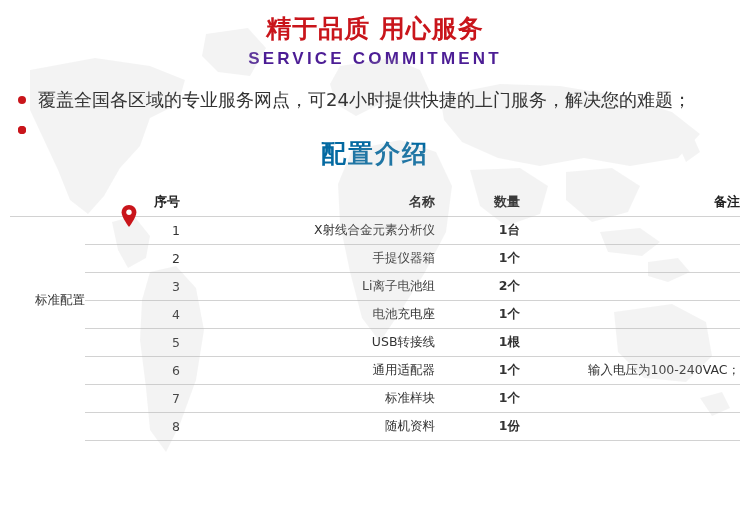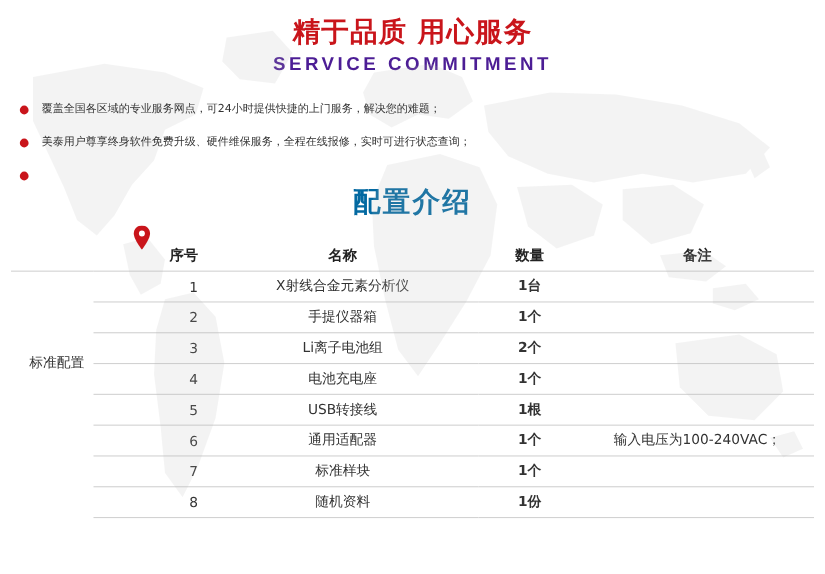--- a/index.html
+++ b/index.html
@@ -54,21 +54,21 @@
 
   
   .bullets {
     margin: 16px 0 0 0;
     padding: 0 14px 0 18px;
     list-style: none;
   }
   .bullets li {
     position: relative;
     padding-left: 20px;
-    font-size: 10px;
+    font-size: 18px;
     color: #333;
     line-height: 30px;
     white-space: nowrap;
     font-family: "DejaVu Sans", "Liberation Sans", sans-serif;
   }
   .bullets li .dot {
     position: absolute;
     left: 0;
     top: 11px;
     width: 8px;
@@ -110,21 +110,21 @@
   table.config col.c-group { width: 75px; }
   table.config col.c-idx   { width: 95px; }
   table.config col.c-name  { width: 255px; }
   table.config col.c-qty   { width: 85px; }
   table.config col.c-note  { width: 220px; }
 
   table.config th, table.config td {
     border-bottom: 1px solid #d2d2d2;
     padding: 0 0 0 8px;
     height: 27px;
-    text-align: center;
+    text-align: right;
     font-weight: normal;
     vertical-align: middle;
     background: transparent;
   }
   table.config thead th {
     font-weight: bold;
     font-size: 13px;
     color: #222;
     height: 28px;
   }
@@ -186,21 +186,20 @@
     <div class="header-en">SERVICE COMMITMENT</div>
   </div>
 
   <ul class="bullets">
     <li>
       <span class="dot"></span>
       <span>覆盖全国各区域的专业服务网点，可24小时提供快捷的上门服务，解决您的难题；</span>
     </li>
     <li>
       <span class="dot"></span>
-      <span>美泰用户尊享终身软件免费升级、硬件维保服务，全程在线报修，实时可进行状态查询；</span>
     </li>
     <li>
       <span class="dot"></span>
     </li>
   </ul>
 
   <div class="section-title">
     <div class="cn">配置介绍</div>
   </div>
 

